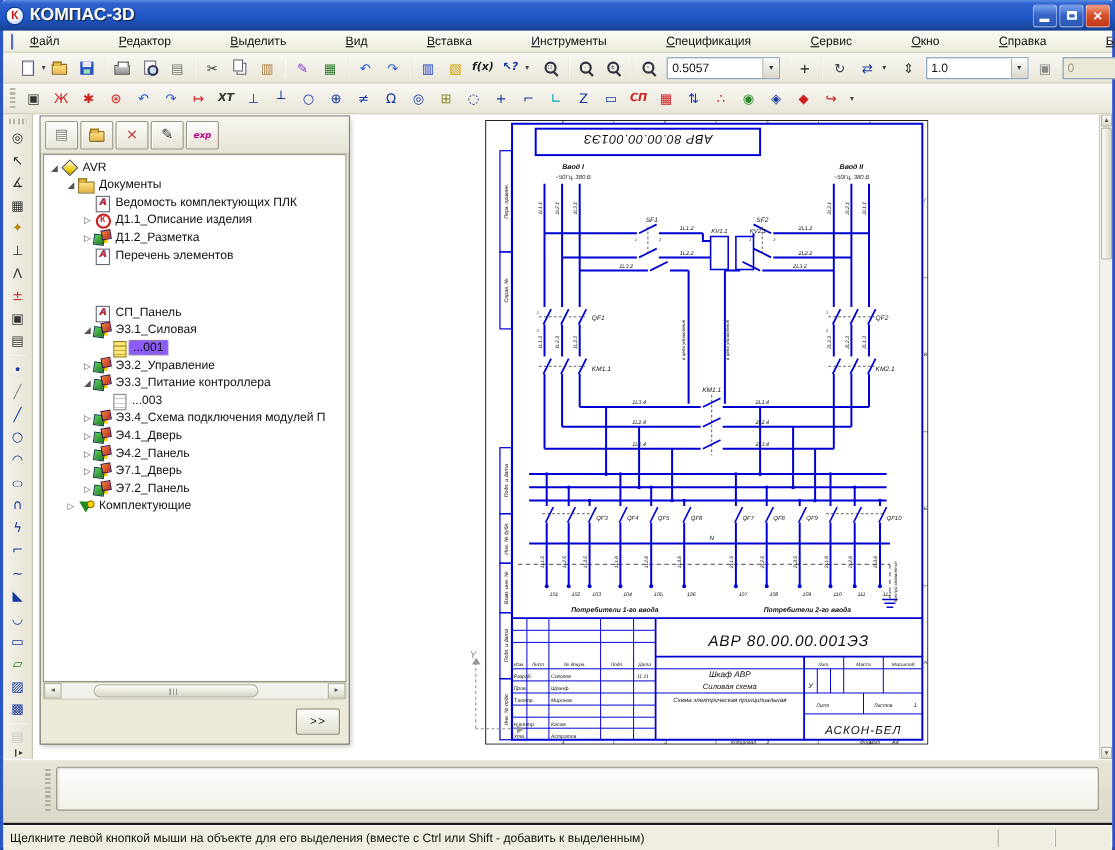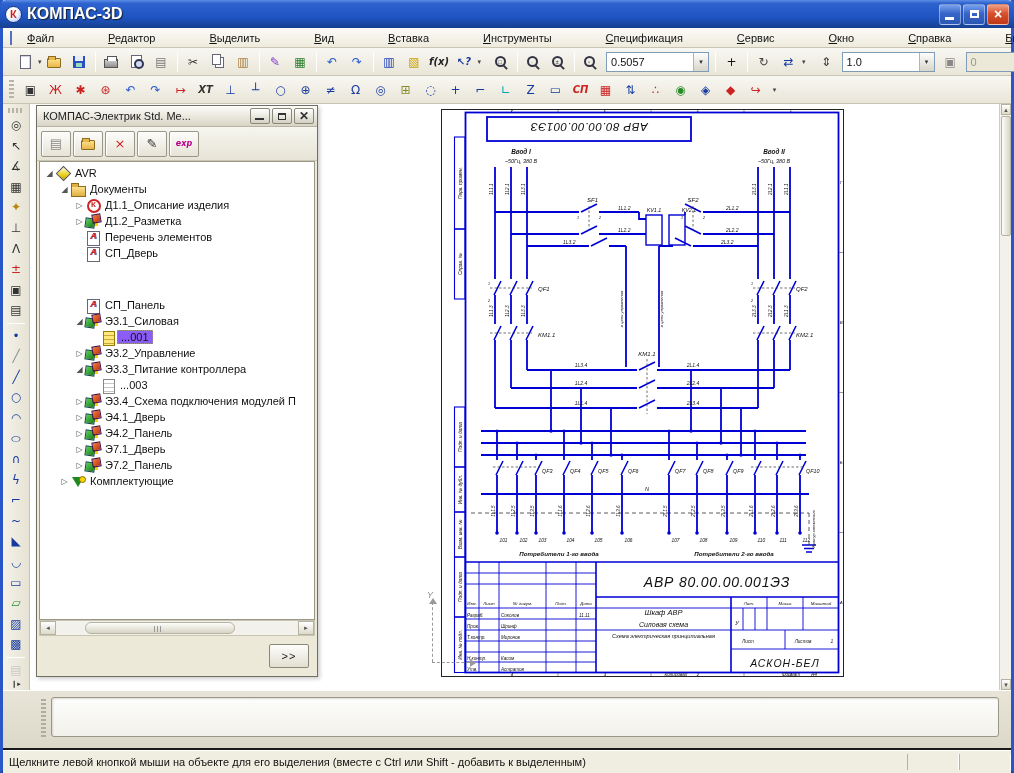--- a/index.html
+++ b/index.html
@@ -823,32 +823,20 @@
 
       <div class="axes">
         <span class="ylab">Y</span>
         <span class="ay"></span>
           <span class="vy"></span>
           <span class="hx"></span>
           <span class="ax"></span>
       </div>
 
       <div class="panel">
-        <div class="ptitle">
-          <span class="txt">КОМПАС-Электрик Std. Me...</span>
-          <span class="pcap">
-              <span class="bar"></span>
-            </span>
-          <span class="pcap">
-              <span class="box"></span>
-            </span>
-          <span class="pcap x">
-              <span>✕</span>
-            </span>
-        </div>
         <div class="ptools" id="ptools">
             <span class="pbtn">
               <span class="g" style="color: rgb(138, 138, 138);">▤</span>
             </span>
             <span class="pbtn">
               <span class="ci ic-folder"></span>
             </span>
             <span class="pbtn">
               <span class="g" style="color: rgb(204, 34, 34);">×</span>
             </span>
@@ -864,38 +852,38 @@
               <span class="texp">◢</span>
               <span class="tico t-prj"></span>
               <span class="tlabel">AVR</span>
             </div>
             <div class="trow" style="padding-left: 17px;">
               <span class="texp">◢</span>
               <span class="tico t-folder"></span>
               <span class="tlabel">Документы</span>
             </div>
             <div class="trow" style="padding-left: 32px;">
+              <span class="texp"></span>
+              <span class="tico t-docA"></span>
+              <span class="tlabel">Ведомость комплектующих ПЛК</span>
+            </div>
+            <div class="trow" style="padding-left: 32px;">
               <span class="texp">▷</span>
               <span class="tico t-kompas"></span>
               <span class="tlabel">Д1.1_Описание изделия</span>
             </div>
             <div class="trow" style="padding-left: 32px;">
               <span class="texp">▷</span>
               <span class="tico t-scheme"></span>
               <span class="tlabel">Д1.2_Разметка</span>
             </div>
             <div class="trow" style="padding-left: 32px;">
               <span class="texp"></span>
               <span class="tico t-docA"></span>
               <span class="tlabel">Перечень элементов</span>
-            </div>
-            <div class="trow" style="padding-left: 32px;">
-              <span class="texp"></span>
-              <span class="tico t-docA"></span>
-              <span class="tlabel">СП_Дверь</span>
             </div>
             <div class="trow" style="padding-left: 32px; margin-top: 36px;">
               <span class="texp"></span>
               <span class="tico t-docA"></span>
               <span class="tlabel">СП_Панель</span>
             </div>
             <div class="trow" style="padding-left: 32px;">
               <span class="texp">◢</span>
               <span class="tico t-scheme"></span>
               <span class="tlabel">Э3.1_Силовая</span>

